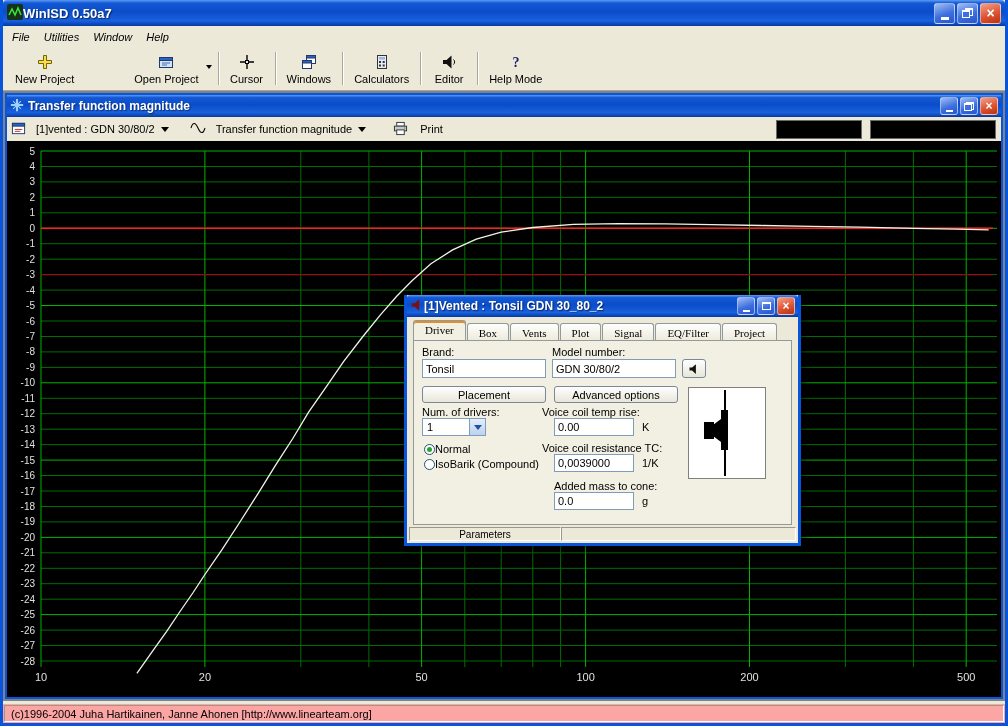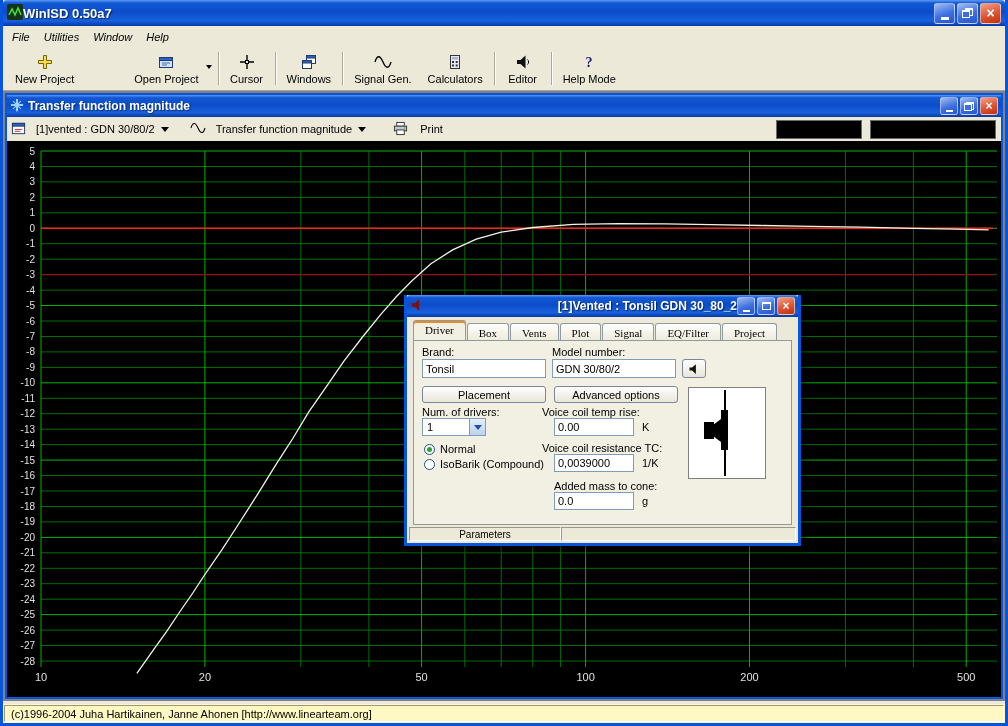--- a/index.html
+++ b/index.html
@@ -84,21 +84,21 @@
   .value-box.b2 { width:126px; margin-left:4px; margin-right:1px; }
   .chart-area { flex:1; background:#000; position:relative; overflow:hidden; }
   .chart-area svg { position:absolute; inset:0; }
 
   
   .dialog {
     position:absolute; left:401px; top:204px; width:397px; height:251px;
     border:3px solid #0855DD; border-top:0; background:#ECE9D8; z-index:20;
     box-shadow: 3px 4px 8px rgba(0,0,0,.45);
   }
-  .dialog .titlebar { height:22px; border-radius:3px 3px 0 0; padding:0 3px;text-align:right; }
+  .dialog .titlebar { height:22px; border-radius:3px 3px 0 0; padding:0 3px; }
   .dialog .titlebar .title-text { font-size:12px; }
   .dialog-body { position:relative; height:226px; background:#ECE9D8; }
   .tabstrip { position:absolute; top:3px; left:6px; right:6px; height:20px; display:flex; align-items:flex-end; }
   .tab {
     position:relative; padding:3px 11px 2px; font-size:11px;
     border:1px solid #919B9C; border-bottom:none; border-radius:3px 3px 0 0;
     background: linear-gradient(#FEFEFD,#EDEAD9); margin-right:1px; top:1px;font-family:Liberation Serif, serif;
   }
   .tab.active {
     top:0; padding-bottom:4px; background:#F2F0E3; z-index:2;
@@ -118,38 +118,38 @@
     border:1px solid #7C869C; border-radius:3px;
     background:linear-gradient(#FEFEFE,#E8E6D8); display:flex; align-items:center; justify-content:center;
   }
   .combo { position:absolute; height:18px; border:1px solid #7F9DB9; background:#fff; display:flex; align-items:center; }
   .combo .val { flex:1; padding:0 4px; }
   .combo .cbtn {
     width:16px; height:100%; border-left:1px solid #7F9DB9;
     background:linear-gradient(#E3EEFB,#BBD2EF); display:flex; align-items:center; justify-content:center;
   }
   .combo .cbtn .darr { border-top-color:#214FA3; margin-top:4px; }
-  .radio-row { position:absolute; display:flex; align-items:center; gap:5px; }
+  .radio-row { position:absolute; display:flex; align-items:center; }
   .radio {
     width:11px; height:11px; border-radius:50%; border:1px solid #1D5281; background:#fff;
     display:flex; align-items:center; justify-content:center;
   }
   .radio.checked::after { content:""; width:5px; height:5px; border-radius:50%; background:#2BA32B; }
   .unit { position:absolute; font-size:11px; }
   .diagram-box { position:absolute; left:274px; top:46px; width:78px; height:92px; background:#fff; border:1px solid #808080; }
   .params-bar { position:absolute; left:2px; right:2px; bottom:2px; height:14px; display:flex; gap:0; }
   .sunken {
     border:1px solid; border-color:#9D9884 #FFFFFF #FFFFFF #9D9884;
     background:#ECE9D8; font-size:10px; display:flex; align-items:center; justify-content:center;
   }
   .params-bar .left { width:152px; }
   .params-bar .right { flex:1; }
 
   
-  .statusbar { position:absolute; left:0; right:0; bottom:0; height:19px; background:#fef9c3; padding:1px;text-align:center; }
+  .statusbar { position:absolute; left:0; right:0; bottom:0; height:19px; background:#fca5a5; padding:1px;text-align:center; }
   .statusbar .panel {
     height:100%; border:1px solid; border-color:#9D9884 #FFFFFF #FFFFFF #9D9884;
     display:flex; align-items:center; padding-left:6px; font-size:11px;
   }
 </style>
 </head>
 <body>
 
 <div class="app">
 
@@ -217,28 +217,20 @@
         <svg width="16" height="16" viewBox="0 0 16 16">
             <rect x="5.5" y="1.5" width="9" height="8" fill="#fff" stroke="#223A66"></rect>
             <rect x="5.5" y="1.5" width="9" height="2.5" fill="#2A62C9" stroke="#223A66"></rect>
             <rect x="1.5" y="6.5" width="9" height="8" fill="#fff" stroke="#223A66"></rect>
             <rect x="1.5" y="6.5" width="9" height="2.5" fill="#2A62C9" stroke="#223A66"></rect>
           </svg>
       </span>
       <span>Windows</span>
     </div>
     <div class="tsep"></div>
-    <div class="tbtn">
-      <span class="ticon">
-        <svg width="18" height="16" viewBox="0 0 18 16">
-            <path d="M1 8 C3 1,6 1,9 8 S15 15,17 8" fill="none" stroke="#000" stroke-width="1.3"></path>
-          </svg>
-      </span>
-      <span>Signal Gen.</span>
-    </div>
     <div class="tbtn">
       <span class="ticon">
         <svg width="16" height="16" viewBox="0 0 16 16">
             <rect x="3.5" y="1.5" width="9" height="13" fill="#E6EBF5" stroke="#333"></rect>
             <rect x="5" y="3" width="6" height="2.5" fill="#9FB6D9"></rect>
             <g fill="#333">
               <rect x="5" y="7" width="2" height="2"></rect>
               <rect x="8.7" y="7" width="2" height="2"></rect>
               <rect x="5" y="10.5" width="2" height="2"></rect>
               <rect x="8.7" y="10.5" width="2" height="2"></rect>

